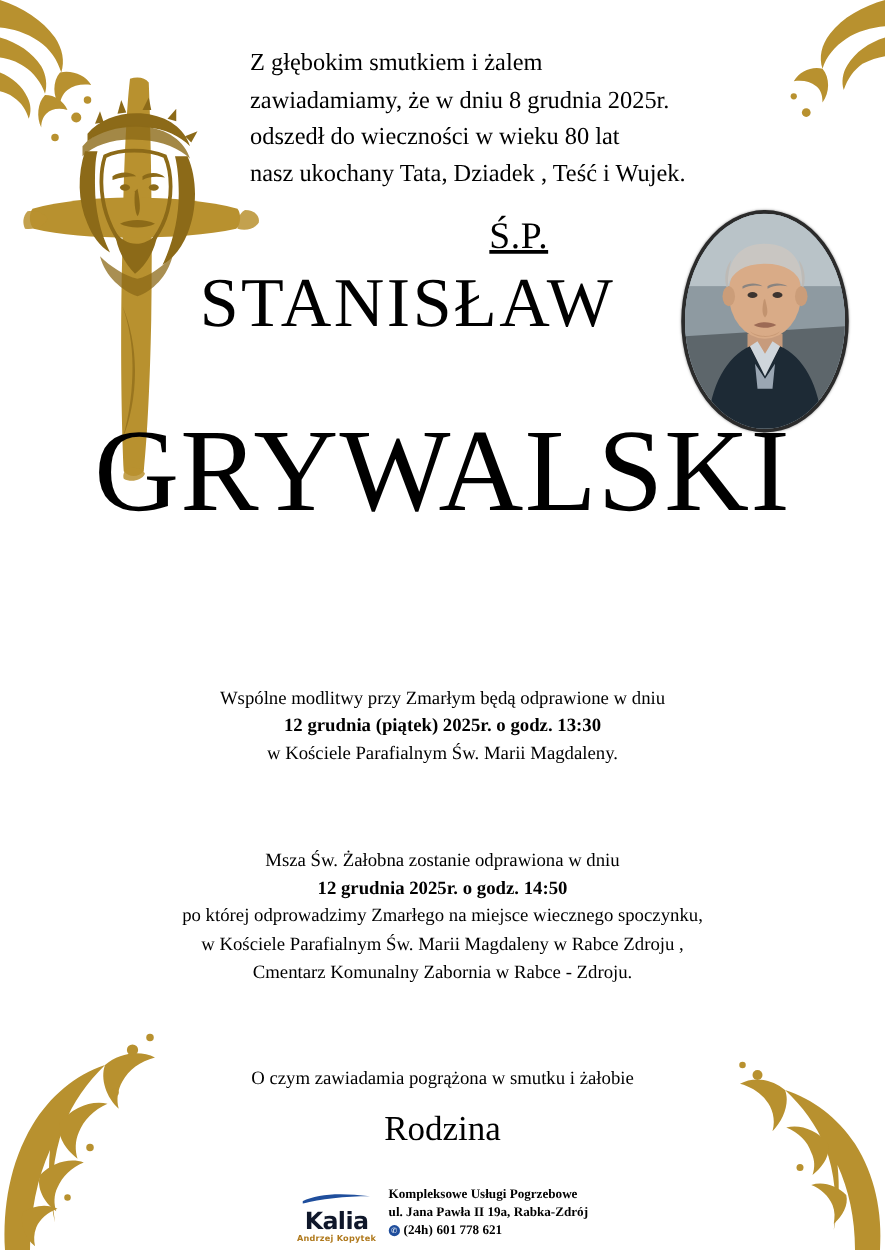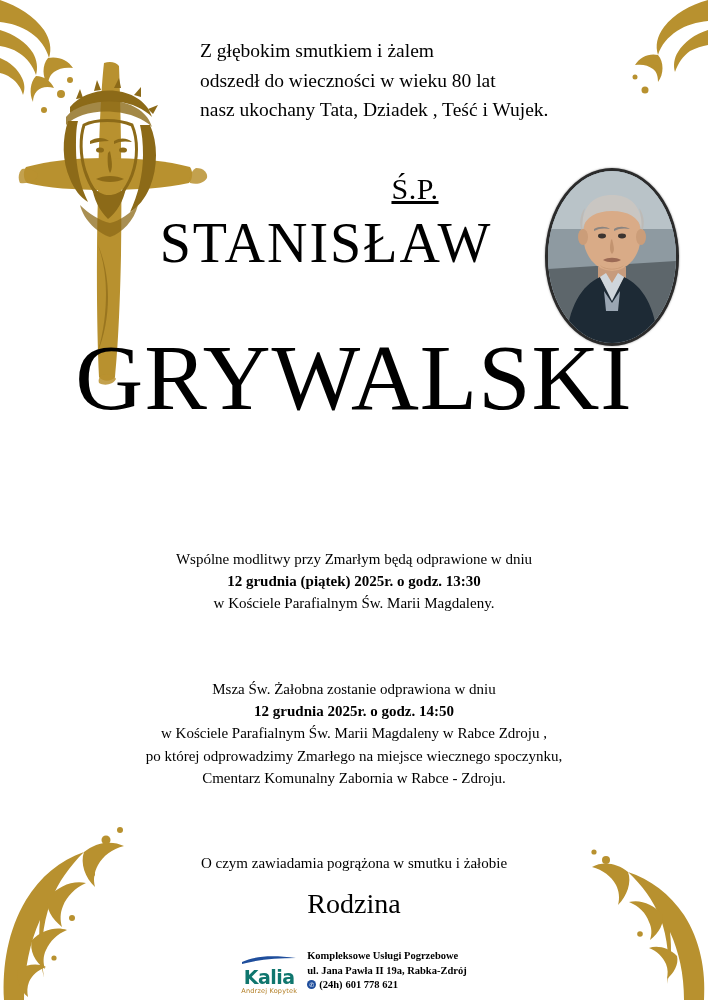--- a/index.html
+++ b/index.html
@@ -139,29 +139,30 @@
     gap: 10px;
   }
   #logo-box {
     text-align: center;
     line-height: 1;
   }
   #logo-name {
     font-family: "DejaVu Sans", sans-serif;
     font-size: 19px;
     font-weight: bold;
-    color: #0f766e;
+    color: #0f172a;
     letter-spacing: -0.5px;
   }
   #logo-sub {
     font-family: "DejaVu Sans", sans-serif;
     font-size: 6.5px;
     color: #b07a1e;
     margin-top: 1px;
     letter-spacing: .2px;
+    font-weight: bold;
   }
   #logo-swoosh {
     width: 54px;
     height: 9px;
     margin: 0 auto 1px;
   }
   #footer-text {
     font-family: "Liberation Serif", serif;
     font-size: 10.5px;
     font-weight: bold;
@@ -279,20 +280,21 @@
       <path d="M74 130 C 82 142 96 144 108 132 C 106 146 98 158 90 164 C 82 156 75 144 74 130 Z"></path>
 
       <path d="M62 150 C 70 158 82 166 92 168 C 102 166 112 158 120 150 C 116 166 104 178 92 182 C 80 178 66 166 62 150 Z" opacity=".75"></path>
 
       <path d="M80 190 C 86 204 90 222 90 242 C 90 262 86 282 80 296 C 86 276 88 256 88 238 C 88 220 85 204 80 190 Z" opacity=".7"></path>
     </g>
   </svg>
 
   <div class="intro">
     <div>Z głębokim smutkiem i żalem</div>
+    <div>zawiadamiamy, że w dniu 8 grudnia 2025r.</div>
     <div>odszedł do wieczności w wieku 80 lat</div>
     <div>nasz ukochany Tata, Dziadek , Teść i Wujek.</div>
   </div>
 
   <div class="sp">Ś.P.</div>
   <div class="firstname">STANISŁAW</div>
   <div class="surname">GRYWALSKI</div>
 
   <div id="portrait-frame">
     <svg id="portrait-photo" viewBox="0 0 128 172" xmlns="http://www.w3.org/2000/svg">
@@ -334,22 +336,22 @@
 
   <div class="block" id="block-prayer">
     <div>Wspólne modlitwy przy Zmarłym będą odprawione w dniu</div>
     <div class="b">12 grudnia (piątek) 2025r. o godz. 13:30</div>
     <div>w Kościele Parafialnym Św. Marii Magdaleny.</div>
   </div>
 
   <div class="block" id="block-mass">
     <div>Msza Św. Żałobna zostanie odprawiona w dniu</div>
     <div class="b">12 grudnia 2025r. o godz. 14:50</div>
+    <div>po której odprowadzimy Zmarłego na miejsce wiecznego spoczynku,</div>
     <div>w Kościele Parafialnym Św. Marii Magdaleny w Rabce Zdroju ,</div>
-    <div>po której odprowadzimy Zmarłego na miejsce wiecznego spoczynku,</div>
     <div>Cmentarz Komunalny Zabornia w Rabce - Zdroju.</div>
   </div>
 
   <div class="block" id="block-closing">
     <div>O czym zawiadamia pogrążona w smutku i żałobie</div>
   </div>
   <div class="family">Rodzina</div>
 
   <div id="footer">
     <div id="logo-box">

